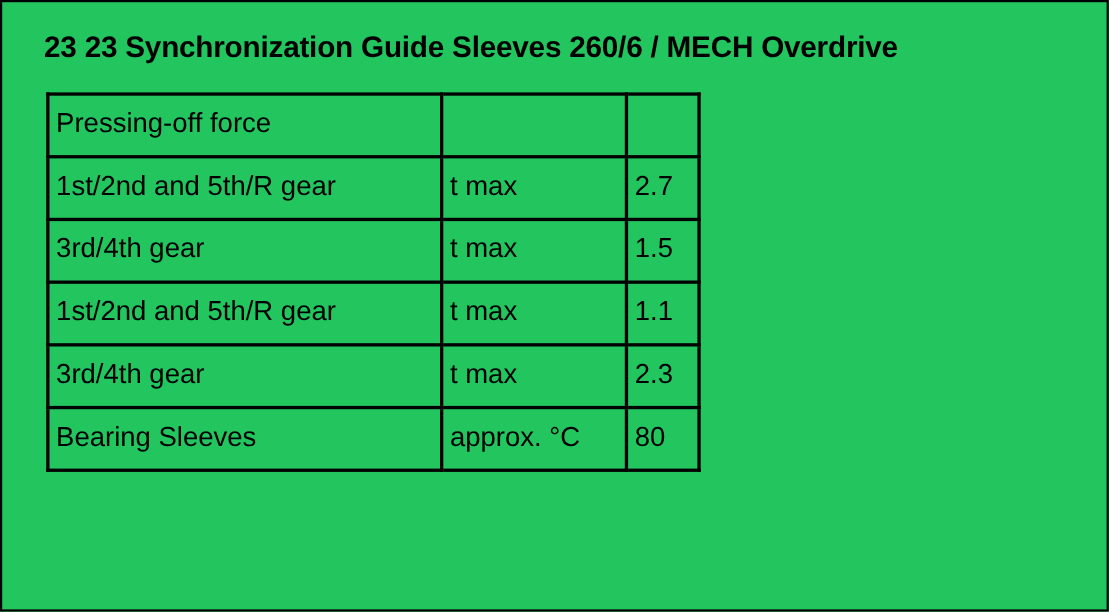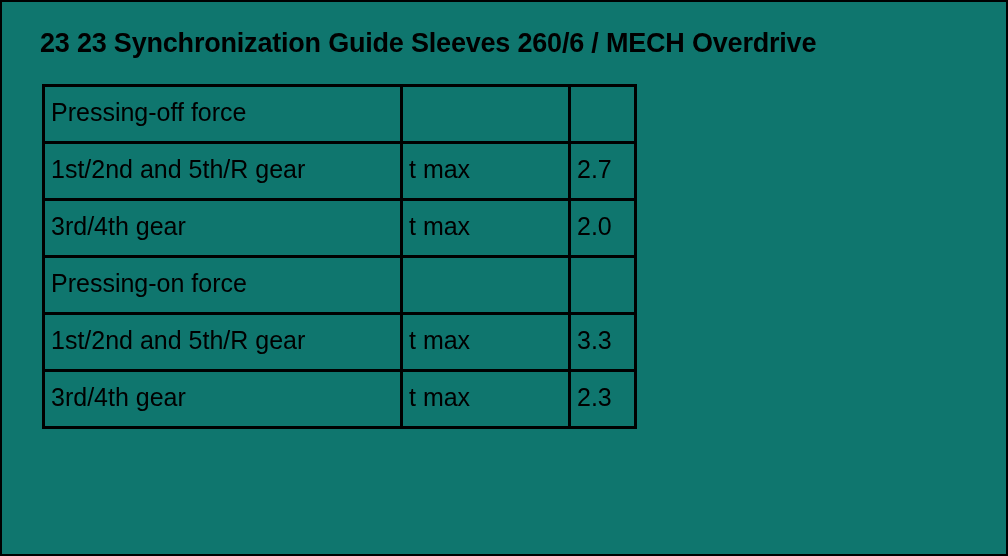--- a/index.html
+++ b/index.html
@@ -16,21 +16,21 @@
     overflow: hidden;
   }
   .page {
     position: absolute;
     left: 0;
     top: 0;
     width: 1008px;
     height: 556px;
     border: 2px solid #000000;
     box-sizing: border-box;
-    background: #0f766e;
+    background: #22c55e;
   }
   .title {
     position: absolute;
     left: 38px;
     top: 26px;
     font-size: 27px;
     font-weight: bold;
     letter-spacing: -0.2px;
     white-space: nowrap;
   }
@@ -76,33 +76,33 @@
         <td></td>
       </tr>
       <tr>
         <td>1st/2nd and 5th/R gear</td>
         <td>t max</td>
         <td>2.7</td>
       </tr>
       <tr>
         <td>3rd/4th gear</td>
         <td>t max</td>
-        <td>2.0</td>
-      </tr>
-      <tr>
-        <td>Pressing-on force</td>
-        <td></td>
-        <td></td>
+        <td>1.5</td>
       </tr>
       <tr>
         <td>1st/2nd and 5th/R gear</td>
         <td>t max</td>
-        <td>3.3</td>
+        <td>1.1</td>
       </tr>
       <tr>
         <td>3rd/4th gear</td>
         <td>t max</td>
         <td>2.3</td>
+      </tr>
+      <tr>
+        <td>Bearing Sleeves</td>
+        <td>approx. °C</td>
+        <td>80</td>
       </tr>
     </tbody>
   </table>
 
 </div>
 
 </body></html>

